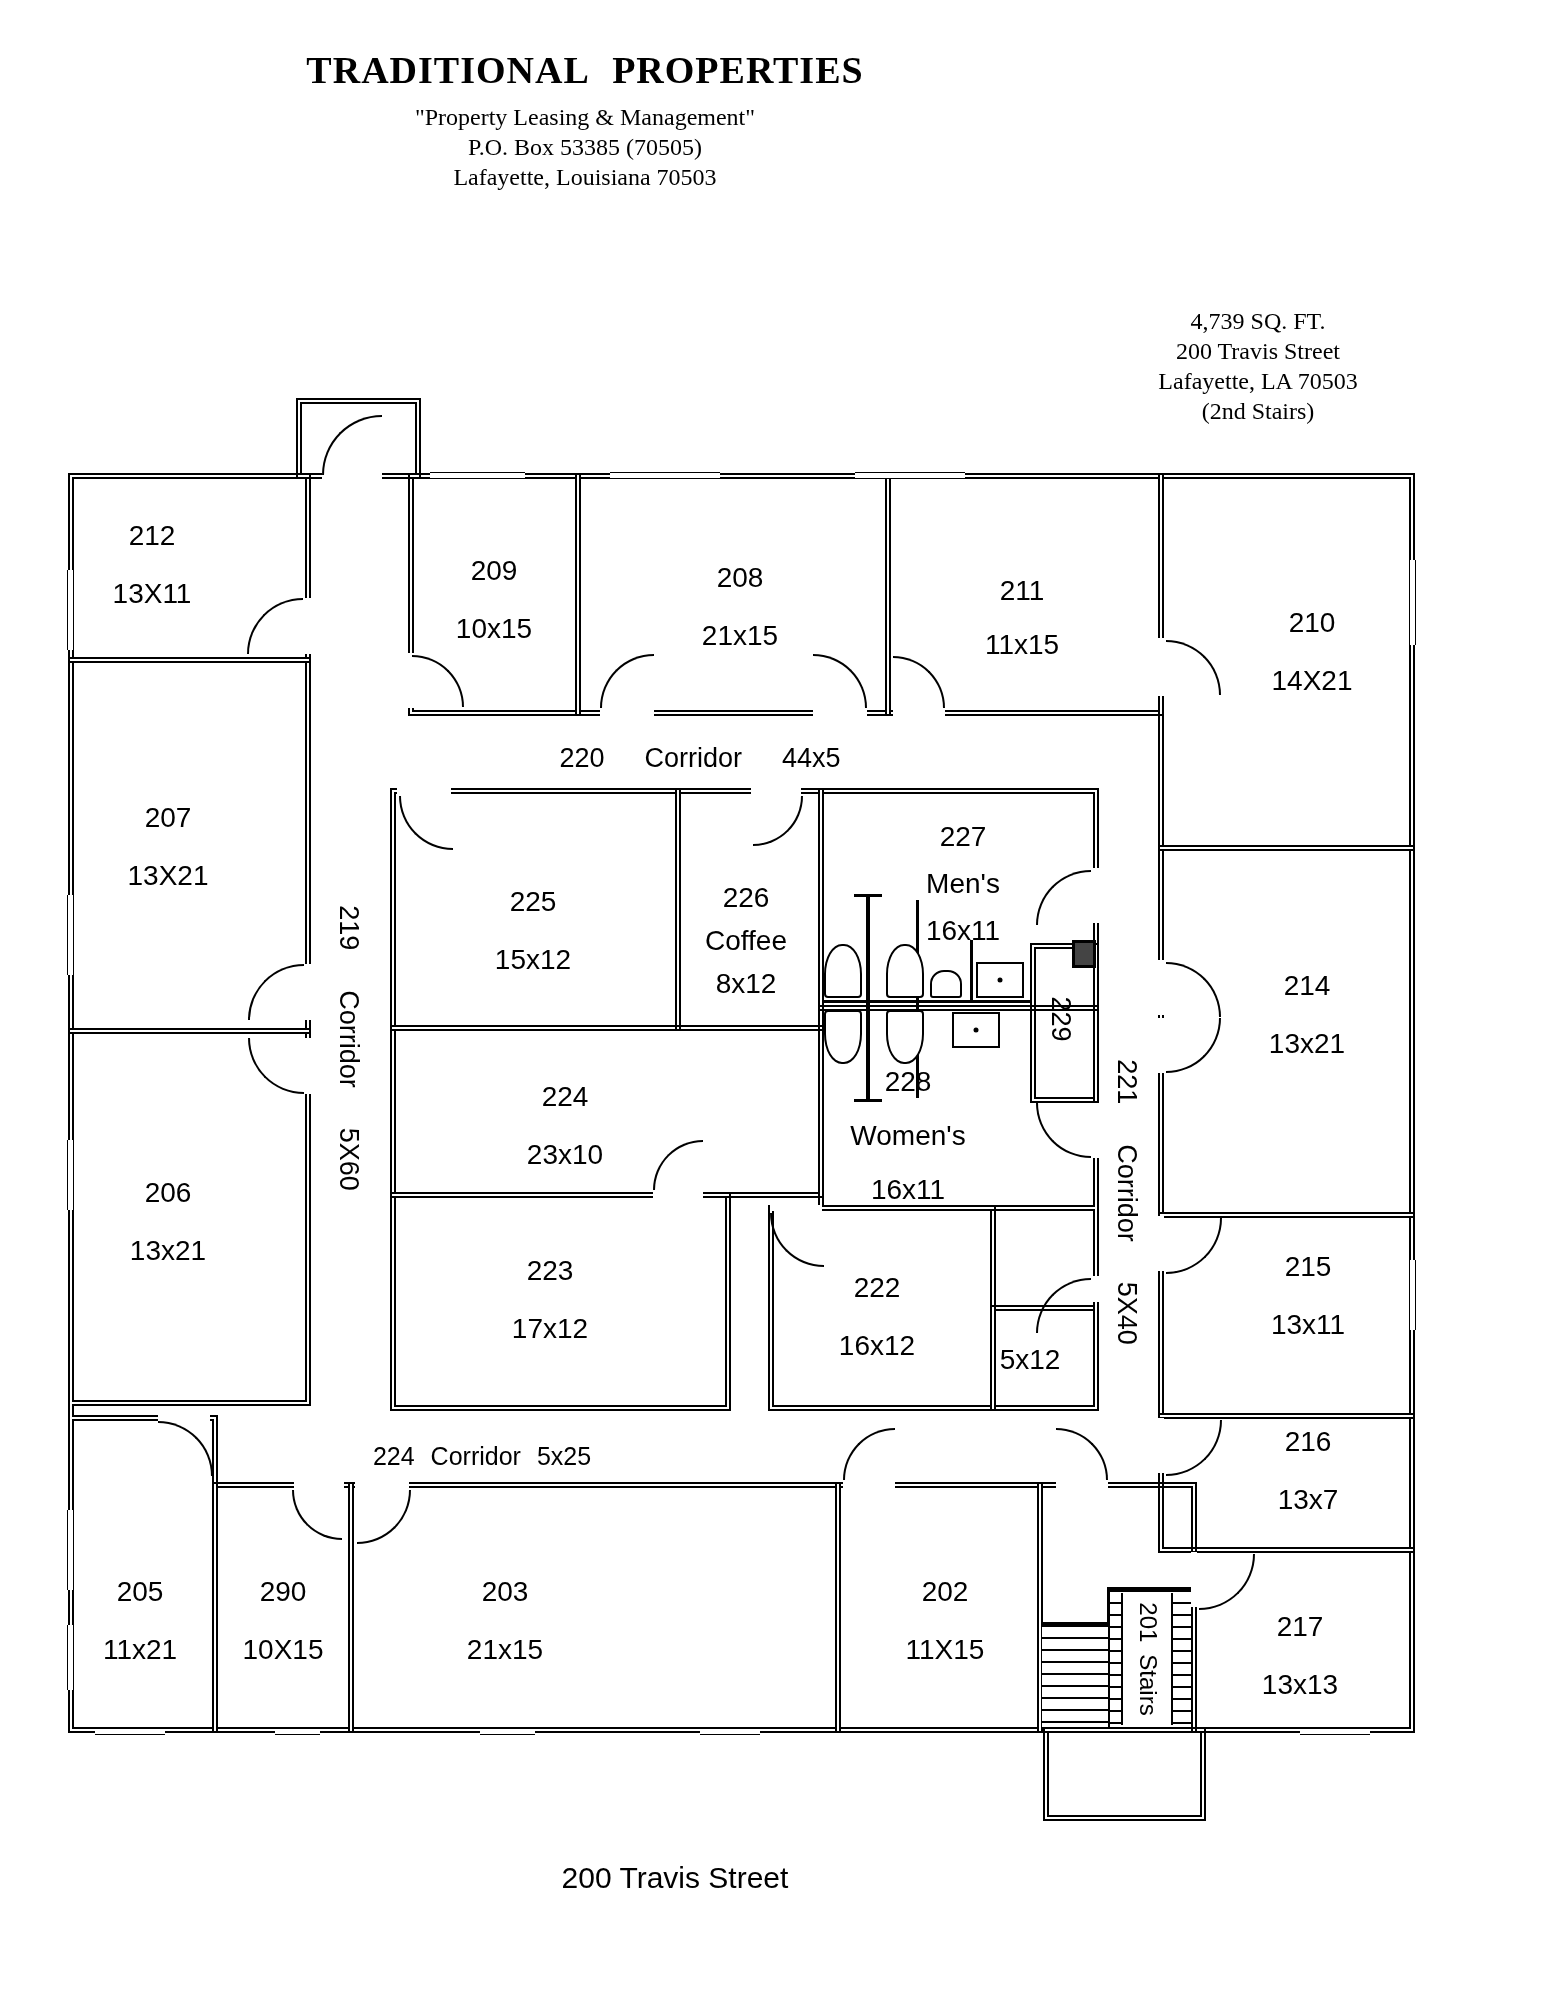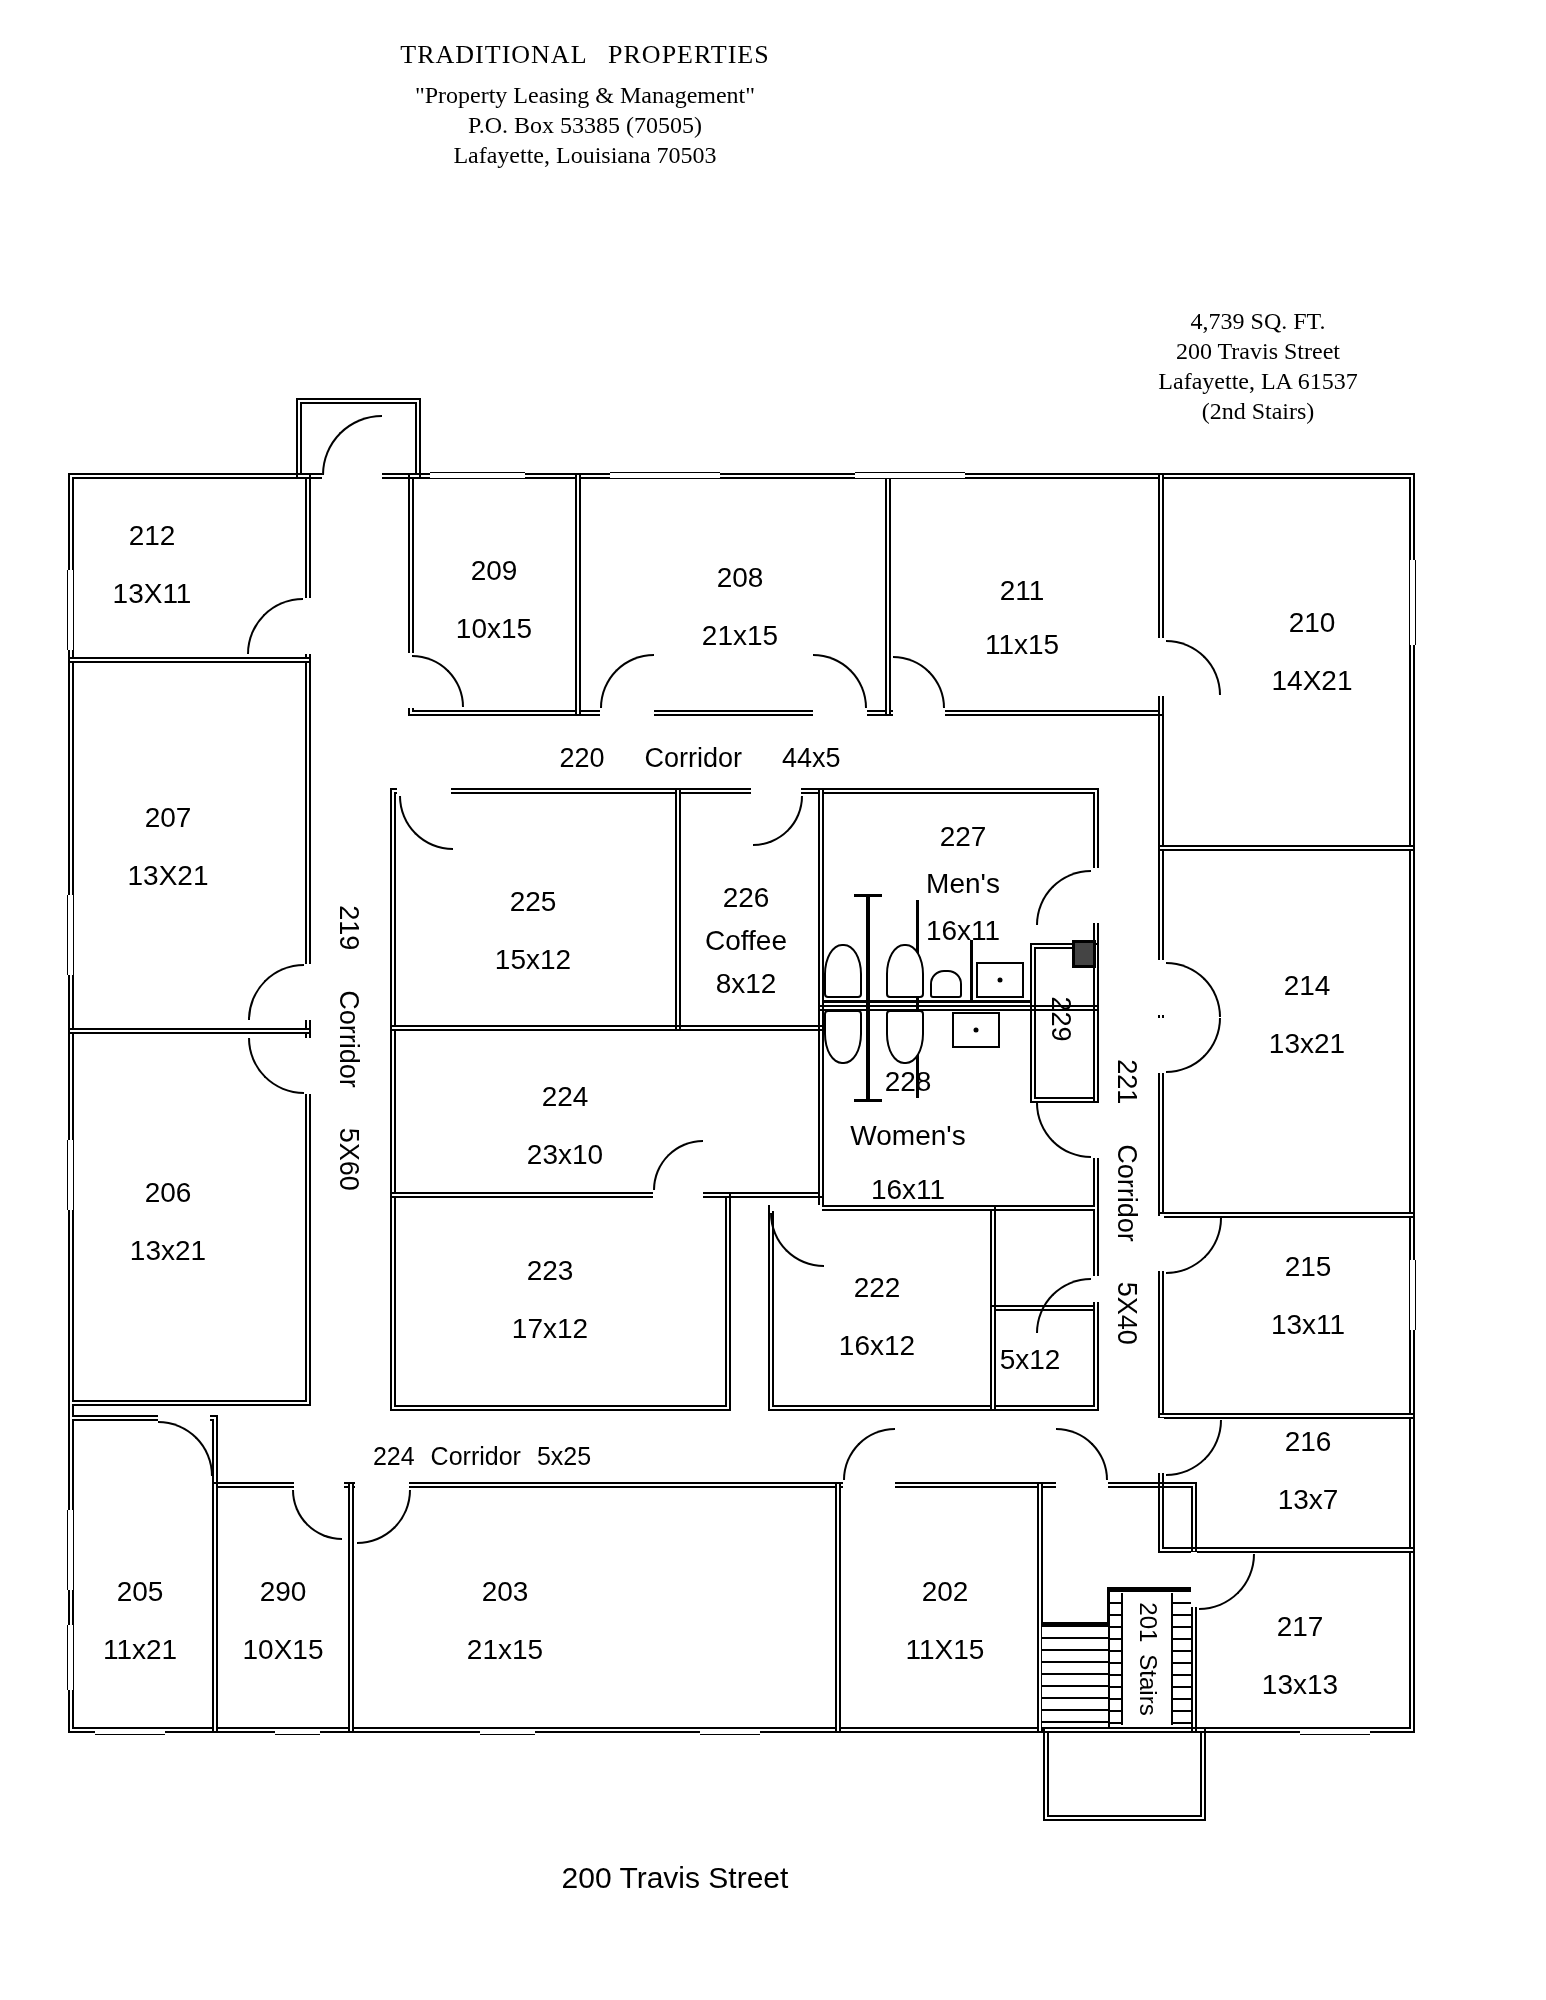--- a/index.html
+++ b/index.html
@@ -1,21 +1,21 @@
 <!DOCTYPE html>
 <html><head>
 <meta charset="utf-8">
 <style>
   html,body{margin:0;padding:0;background:#fff;}
   #canvas{position:relative;width:1546px;height:2000px;background:#fff;overflow:hidden;
           font-family:"Liberation Sans",sans-serif;color:#000;}
   
   #hdr{position:absolute;left:0;top:40px;width:1170px;text-align:center;
        font-family:"Liberation Serif","DejaVu Serif",serif;}
-  #hdr .title{font-size:26px;font-weight:normal;letter-spacing:1px;word-spacing:14px;margin-bottom:10px;}
+  #hdr .title{font-size:38px;font-weight:bold;letter-spacing:1px;word-spacing:14px;margin-bottom:10px;margin-top:8px;}
   #hdr .sub{font-size:24px;line-height:30px;}
   #info{position:absolute;left:1073px;top:306px;width:370px;text-align:center;
         font-family:"Liberation Serif","DejaVu Serif",serif;font-size:24px;line-height:30px;}
   
   .room{position:absolute;border:6px double #000;box-sizing:border-box;background:transparent;}
   .vwall{position:absolute;width:6px;background:linear-gradient(90deg,#000 0 2px,#fff 2px 4px,#000 4px 6px);}
   .gap{position:absolute;background:#fff;}
   .arc{position:absolute;border-top:2.5px solid #000;border-left:2.5px solid #000;
        border-top-left-radius:100%;box-sizing:border-box;}
   .r90{transform:rotate(90deg);}  .r180{transform:rotate(180deg);} .r270{transform:rotate(270deg);}
@@ -50,21 +50,21 @@
   <div id="hdr">
     <div class="title">TRADITIONAL  PROPERTIES</div>
     <div class="sub">"Property Leasing &amp; Management"</div>
     <div class="sub">P.O. Box 53385 (70505)</div>
     <div class="sub">Lafayette, Louisiana  70503</div>
   </div>
 
   <div id="info">
     <div>4,739 SQ. FT.</div>
     <div>200 Travis Street</div>
-    <div>Lafayette, LA 61537</div>
+    <div>Lafayette, LA 70503</div>
     <div>(2nd Stairs)</div>
   </div>
 
   <div class="room" style="left:296px;top:398px;width:125px;height:81px"></div>
   <div class="room" style="left:68px;top:473px;width:243px;height:190px"></div>
   <div class="room" style="left:408px;top:473px;width:173px;height:243px"></div>
   <div class="room" style="left:575px;top:473px;width:316px;height:243px"></div>
   <div class="room" style="left:885px;top:473px;width:279px;height:243px"></div>
   <div class="room" style="left:1158px;top:473px;width:257px;height:378px"></div>
   <div class="room" style="left:68px;top:657px;width:243px;height:377px"></div>

